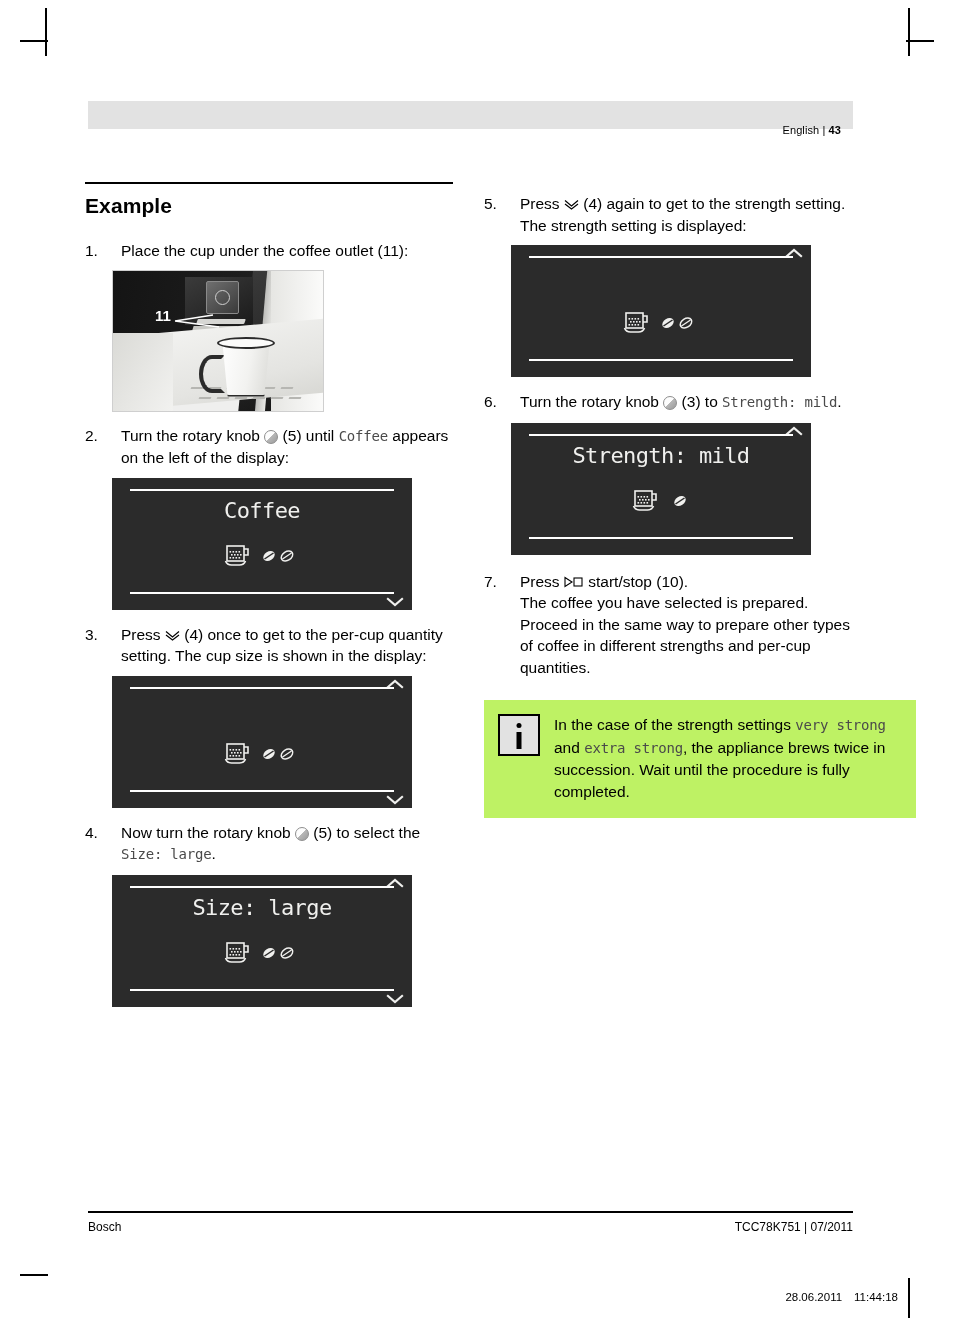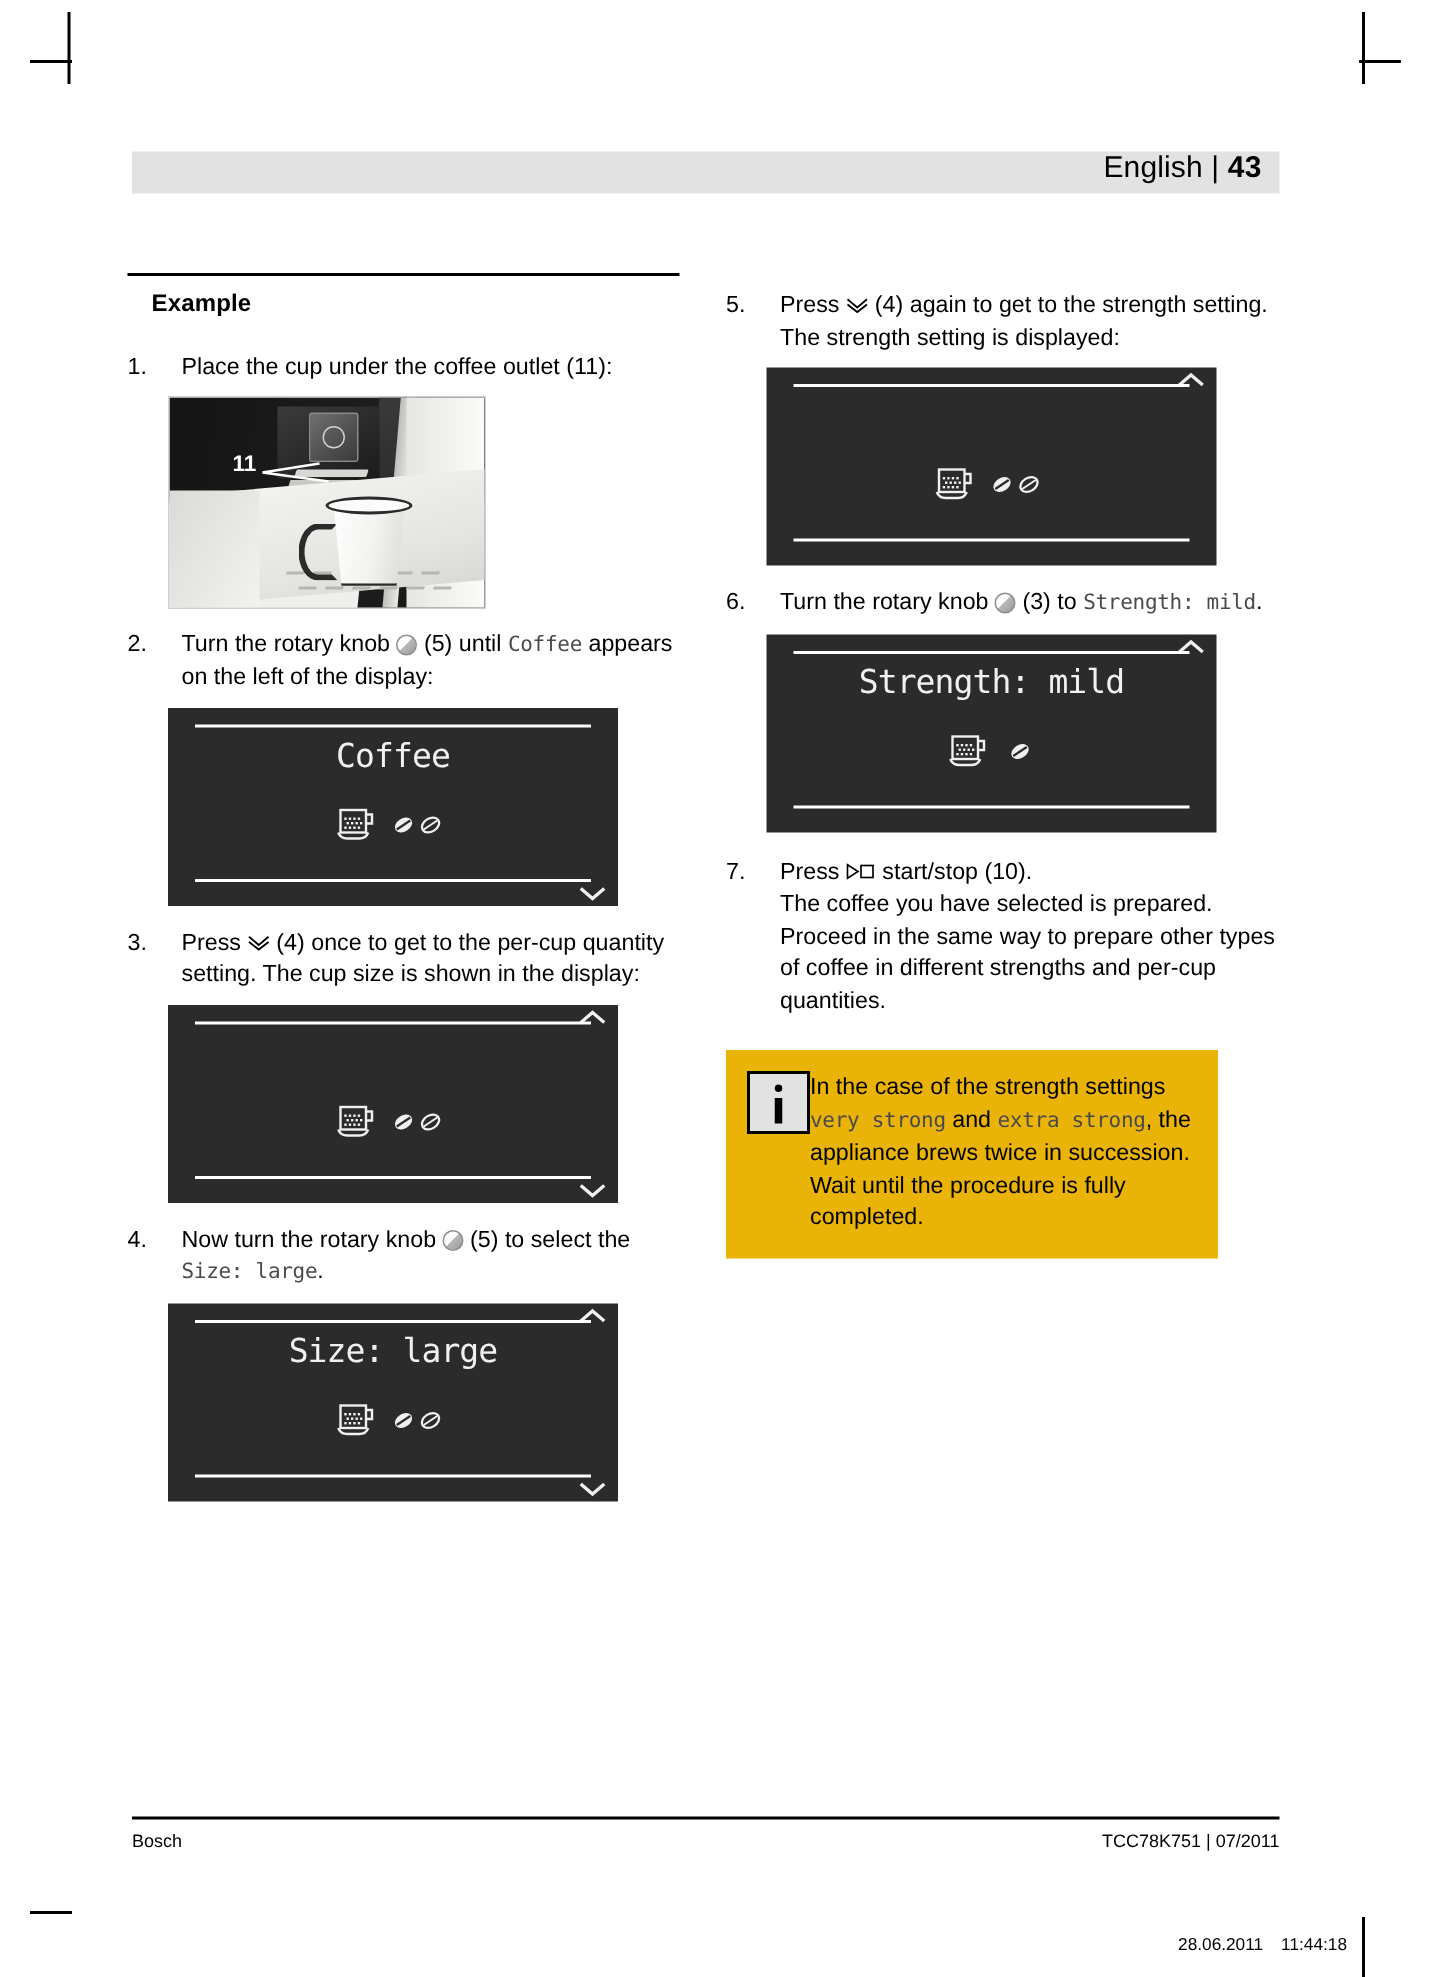--- a/index.html
+++ b/index.html
@@ -29,22 +29,22 @@
     position: absolute;
     left: 88px;
     top: 101px;
     width: 765px;
     height: 28px;
     background: #e2e2e2;
   }
   .header-label {
     position: absolute;
     right: 12px;
-    top: 0;
-    font-size: 20px;
+    top: 23px;
+    font-size: 11px;
     letter-spacing: .1px;
     white-space: nowrap;
   }
   .header-label .pg { font-weight: bold; }
 
   
   .col {
     position: absolute;
     top: 182px;
     width: 372px;
@@ -52,23 +52,23 @@
   .col-left  { left: 85px; }
   .col-right { left: 484px; top: 193px; width: 372px; }
 
   .rule {
     width: 368px;
     height: 2px;
     background: #000;
     margin: 0 0 10px 0;
   }
   h1.section-title {
-    font-size: 16px;
+    font-size: 21px;
     font-weight: bold;
-    margin: 0 0 22px 16px;
+    margin: 0 0 22px 0;
     letter-spacing: .1px;
   }
 
   .para {
     font-size: 15.5px;
     line-height: 21.5px;
     margin: 0 0 0 0;
   }
 
   
@@ -263,27 +263,27 @@
   .lcd-chev {
     position: absolute;
     right: 8px;
     width: 18px; height: 12px;
   }
   .lcd-chev-up { top: 2px; }
   .lcd-chev-down { bottom: 2px; }
 
   
   .notebox {
-    background: #eab308;
+    background: #bef264;
     margin-top: 22px;
     padding: 14px 14px 16px 14px;
     display: flex;
-    gap: 0;
-    box-sizing: border-box;
-    width: 328px;
+    gap: 14px;
+    box-sizing: border-box;
+    width: 432px;
   }
   .info-icon {
     width: 42px; height: 42px;
     border: 2.5px solid #000;
     box-sizing: border-box;
     flex: 0 0 auto;
     position: relative;
     background: #e2e2e2;
   }
   .info-icon .dot {

